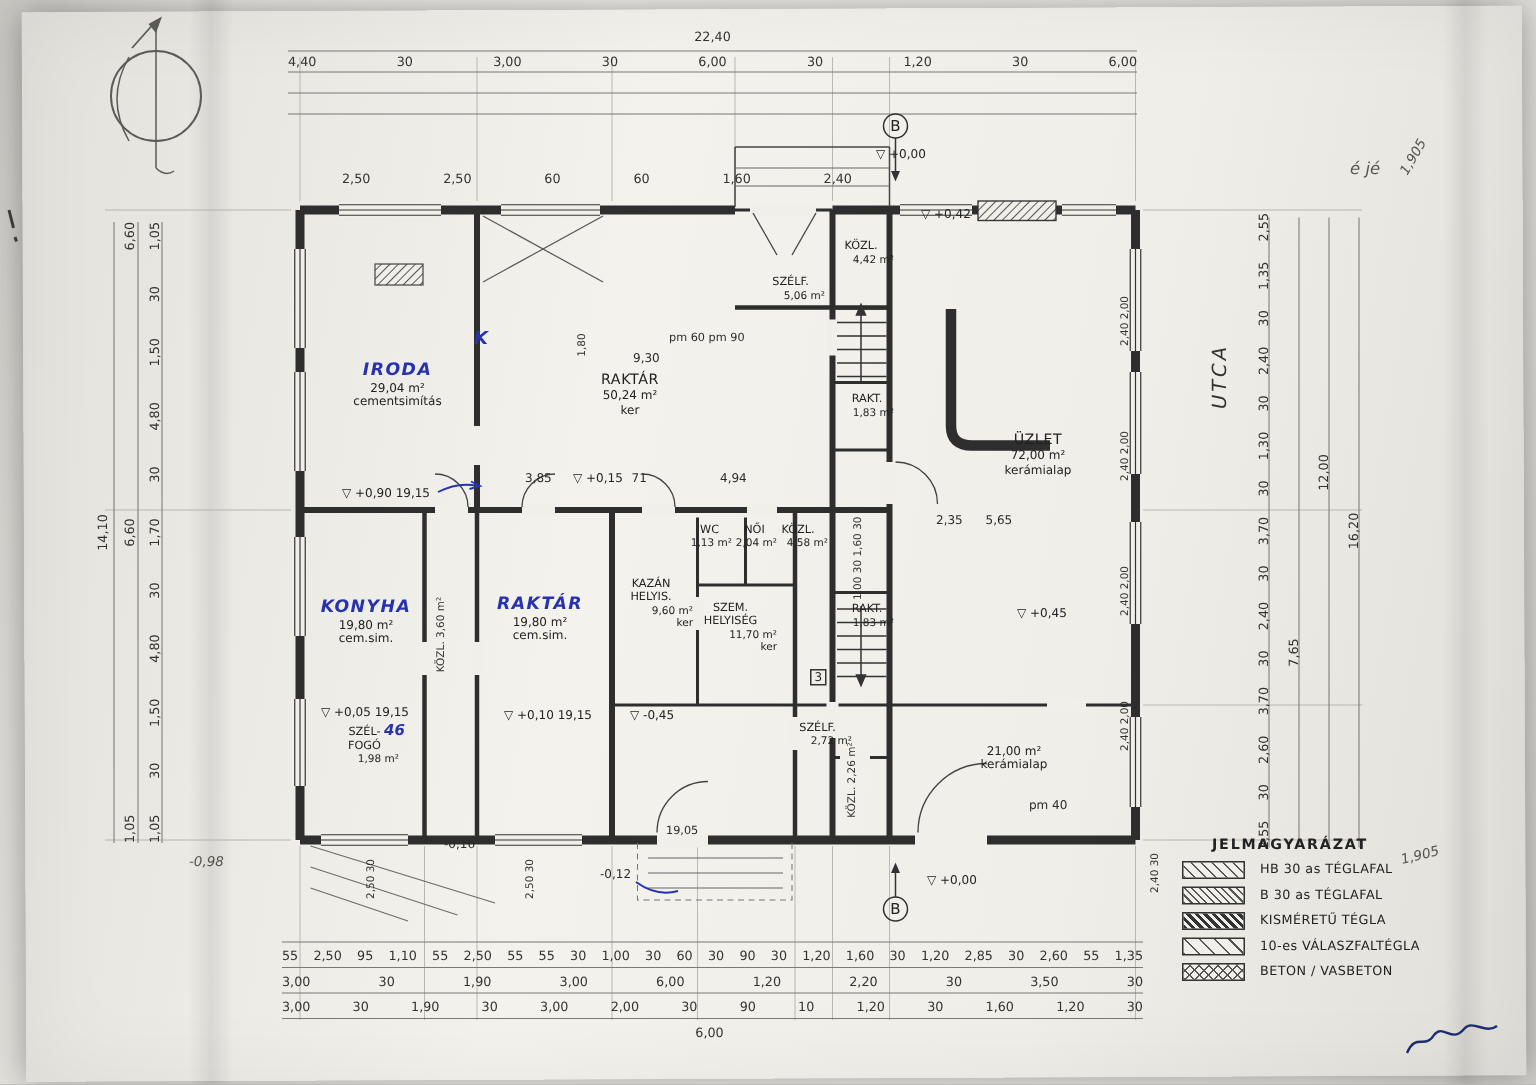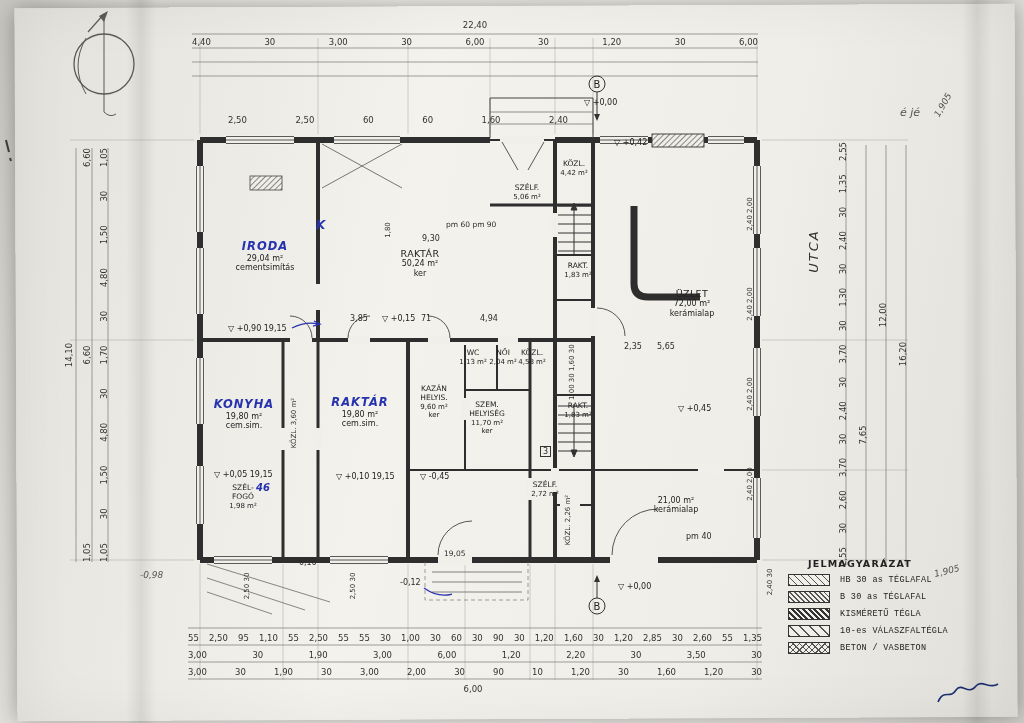--- a/index.html
+++ b/index.html
@@ -18,34 +18,34 @@
   .hand{font-style:italic;color:#55534e;}
   .blue{color:#2733ae;font-weight:bold;font-style:italic;}
   .lvl{font-size:8px;color:#222;z-index:3;position:absolute;white-space:nowrap;margin-top:20px;}
   .tri{font-style:normal;font-size:8px;}
   .room{position:absolute;text-align:center;color:#222;z-index:3;line-height:1.18;}
   .room > span{display:block;}
   .room .nm{font-size:9.5px;letter-spacing:.4px;}
   .room .nm.blue{font-size:11.5px;letter-spacing:1px;}
   .room .ar,.room .fi{font-size:8px;}
   .room.small .nm{font-size:7.5px;letter-spacing:0;}
-  .room.small .ar{font-size:7px;}
+  .room.small .ar{font-size:7px;text-align:right;}
   .dimrow{position:absolute;font-size:8.5px;color:#33322f;z-index:3;
           text-align:justify;text-align-last:justify;}
   .dimrow.c{text-align:right;text-align-last:center;}
   .vdim{position:absolute;font-size:8.5px;color:#33322f;z-index:3;
         transform-origin:0 0;transform:rotate(-90deg);
         text-align:justify;text-align-last:justify;}
   .vdim.c{text-align:center;text-align-last:center;}
   .vdim.sm{font-size:7px;}
   .utca{font-size:13px;letter-spacing:2px;}
   .box3{position:absolute;z-index:3;border:1px solid #333;font-size:8px;padding:0 2px;background:#f0efe9;}
   .legend{position:absolute;left:788px;top:558px;width:232px;z-index:3;color:#222;}
   .legend .hd{font-size:9.5px;font-weight:bold;letter-spacing:1.2px;margin:0 0 5px 20px;}
-  .li{display:flex;align-items:center;margin:5px 0;font-family:Liberation Mono, monospace;}
+  .li{display:flex;align-items:center;margin:5px 0;}
   .sw{width:40px;height:10px;border:1px solid #333;margin-right:10px;flex:none;background:#f0efe9;}
   .sw.hb {background-image:repeating-linear-gradient(45deg,#555 0 1px,transparent 1px 5px);}
   .sw.b30{background-image:repeating-linear-gradient(45deg,#555 0 1px,transparent 1px 3.5px);}
   .sw.kis{background-image:repeating-linear-gradient(45deg,#333 0 2px,transparent 2px 4px);}
   .sw.val{background-image:repeating-linear-gradient(45deg,#555 0 1px,transparent 1px 7px);}
   .sw.bet{background-image:repeating-linear-gradient(45deg,#555 0 1px,transparent 1px 4.5px),
                            repeating-linear-gradient(-45deg,#555 0 1px,transparent 1px 4.5px);}
   .li .lb{font-size:8.5px;letter-spacing:.3px;}
 </style>
 </head>
@@ -462,21 +462,21 @@
   </div>
   <div class="lvl" style="left:614px;top:118px">
     <span class="tri">▽</span>&nbsp;<span>+0,42</span>
   </div>
   <div class="lvl" style="left:618px;top:562px">
     <span class="tri">▽</span>&nbsp;<span>+0,00</span>
   </div>
 
   <div class="t s8" style="left:296px;top:558px">-0,16</div>
   <div class="t s8" style="left:400px;top:578px">-0,12</div>
-  <div class="t s9 hand" style="left:140px;top:570px">-0,98</div>
+  <div class="t s9 hand" style="left:126px;top:570px">-0,98</div>
   <div class="t s7" style="left:444px;top:549px">19,05</div>
   <div class="t s9 hand" style="left:930px;top:100px;transform:rotate(-60deg)">1,905</div>
   <div class="t s9 hand" style="left:934px;top:566px;transform:rotate(-14deg)">1,905</div>
   <div class="t hand" style="left:900px;top:106px;font-size:11px">é jé</div>
   <div class="vdim c hand utca" style="left:806px;top:294px;width:86px">UTCA</div>
 
   <div class="t blue" style="left:316px;top:218px;font-size:12px">K</div>
   <div class="t blue s10" style="left:256px;top:482px">46</div>
   <div class="box3" style="left:540px;top:446px">3</div>
 

